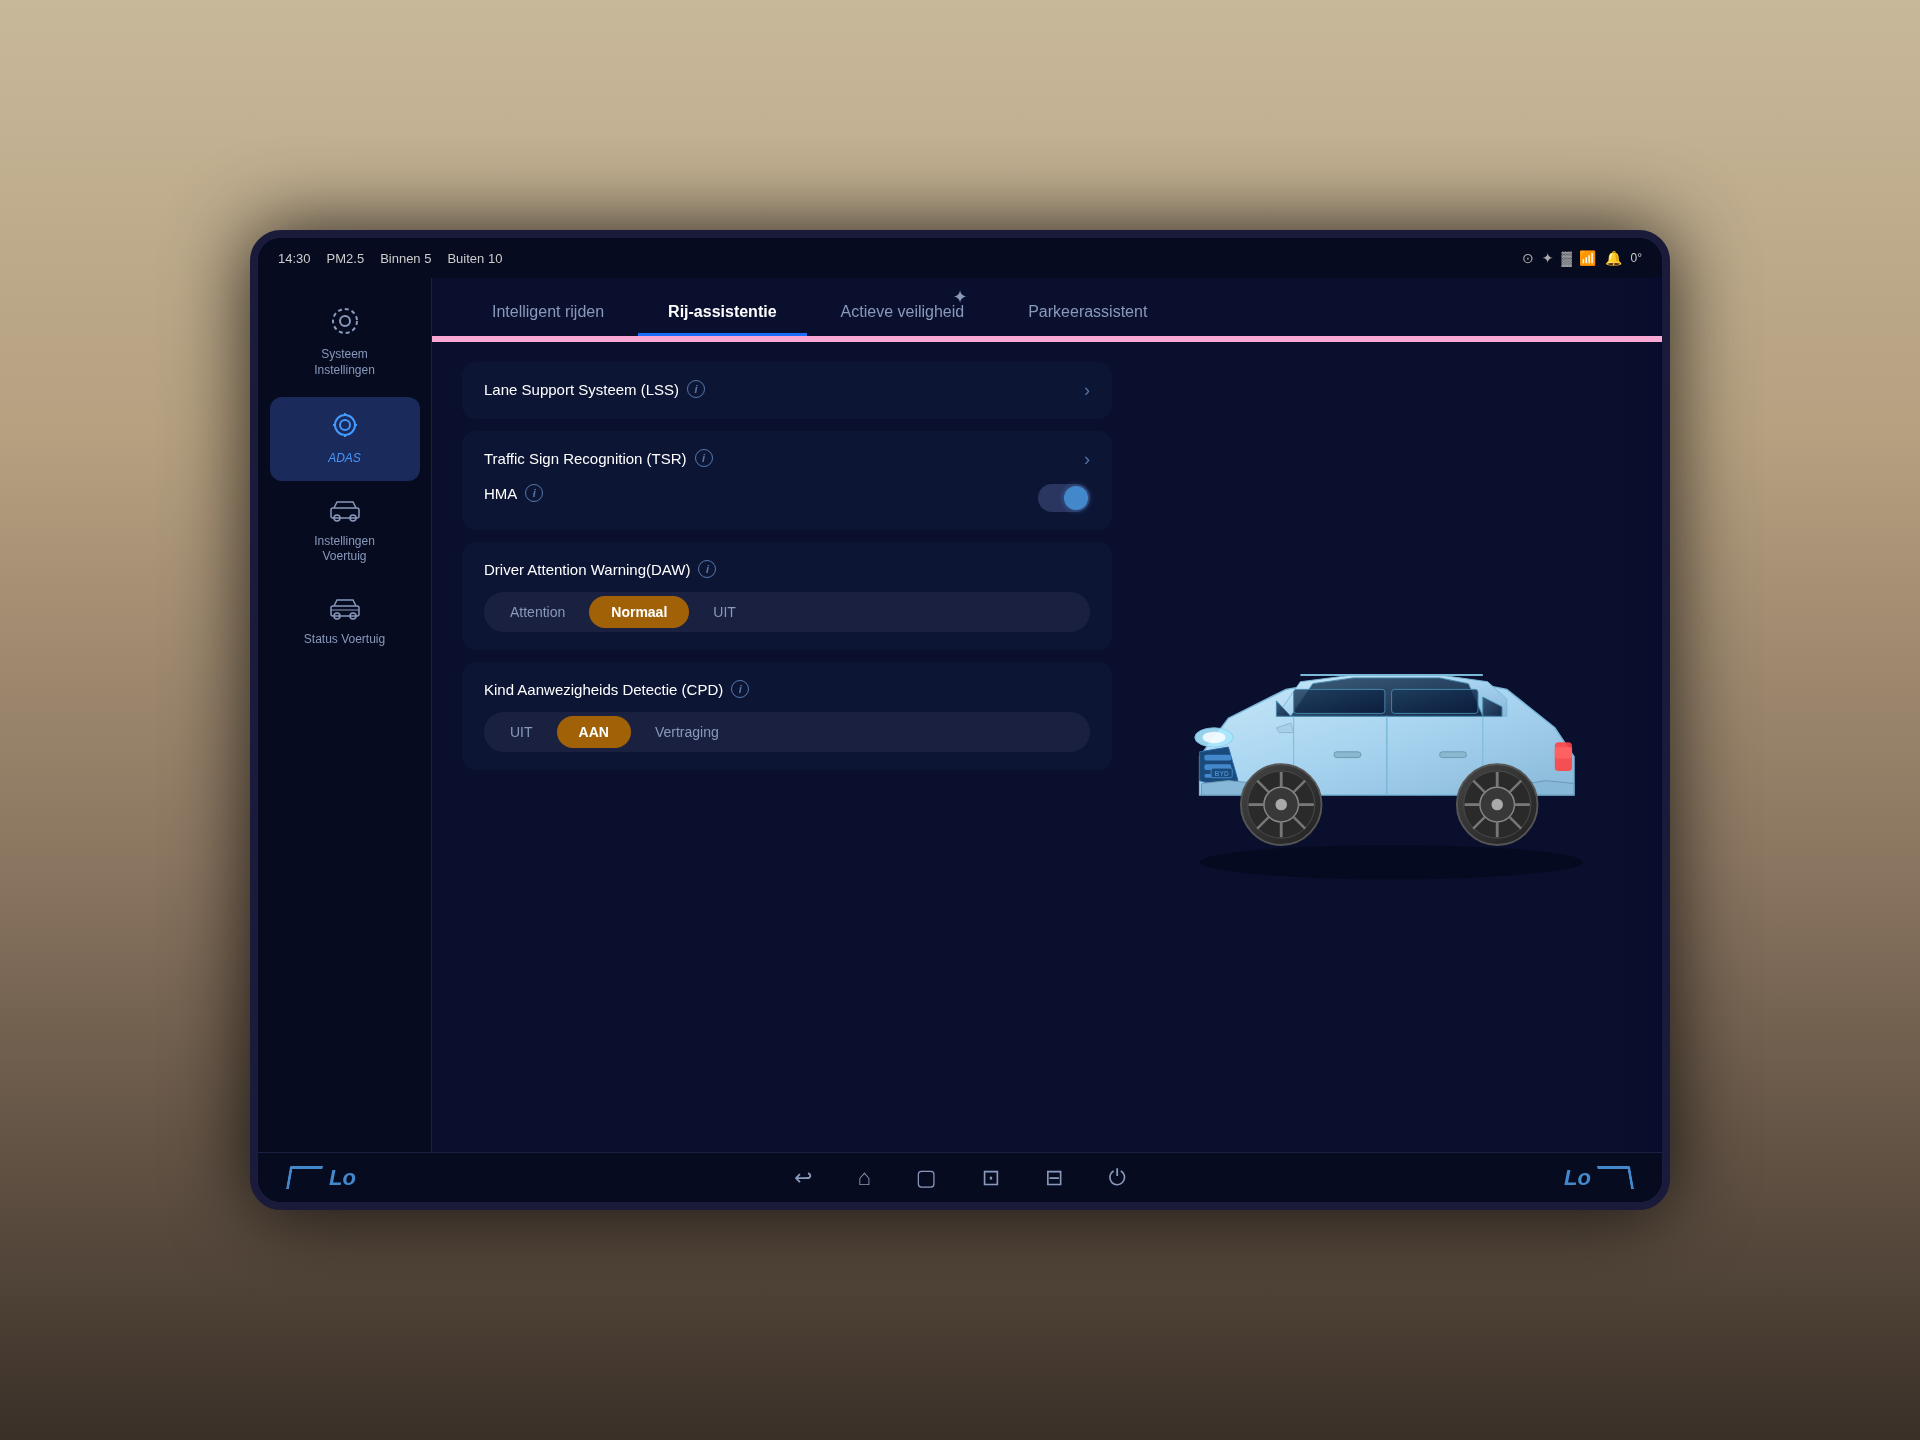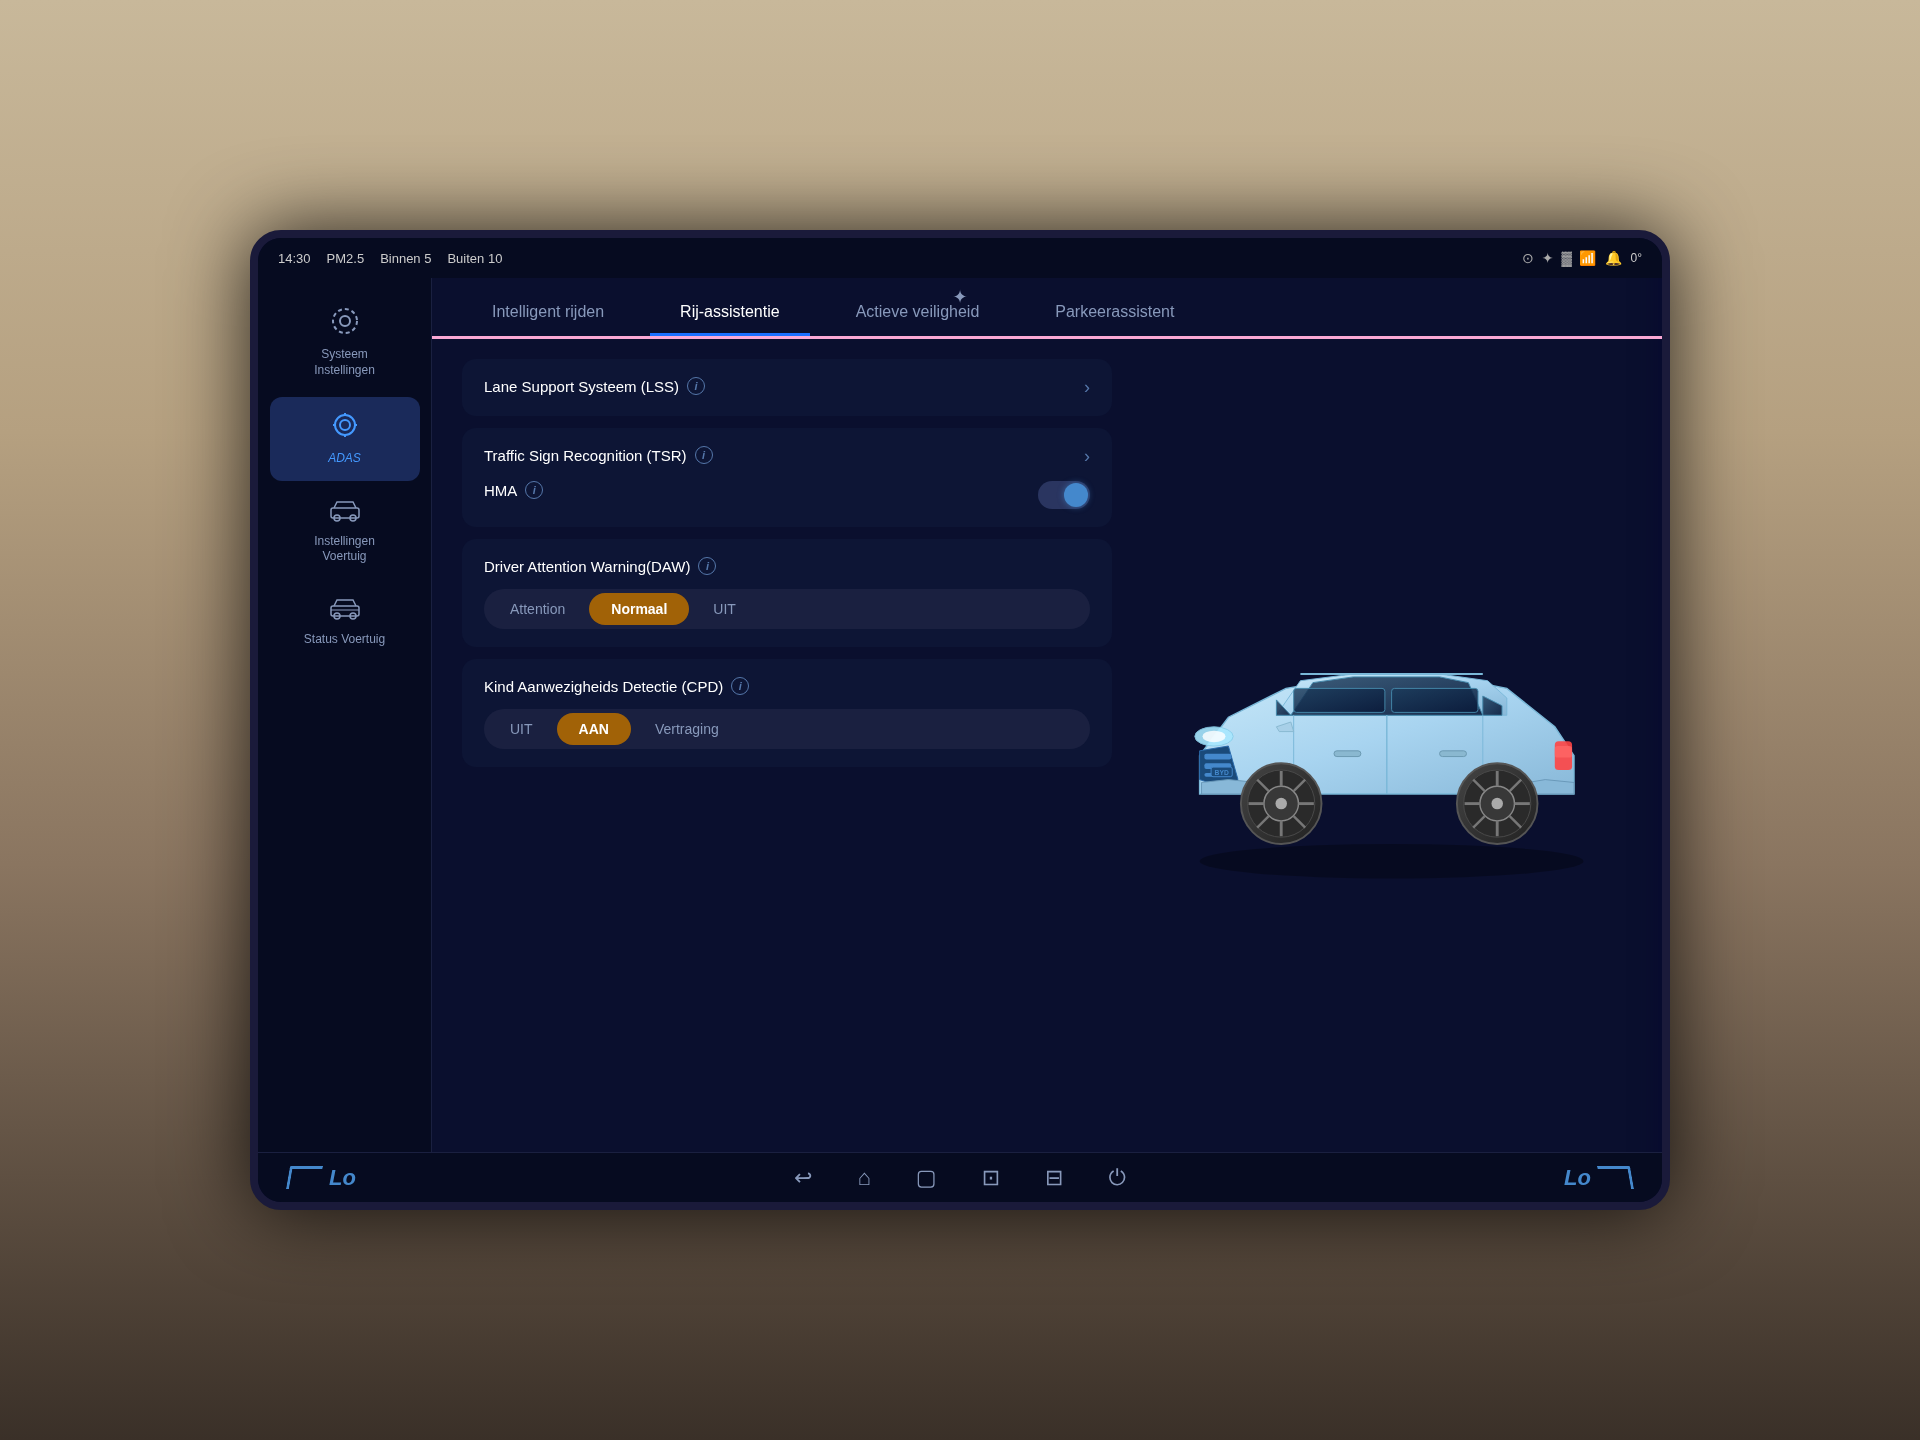--- a/index.html
+++ b/index.html
@@ -118,38 +118,38 @@
     .content-area {
       flex: 1;
       display: flex;
       flex-direction: column;
       padding: 0;
     }
 
     
     .tabs {
       display: flex;
-      gap: 16px;
+      gap: 4px;
       padding: 15px 30px 0 30px;
-      border-bottom: 3px solid #f9a8d4;
+      border-bottom: 6px solid #f9a8d4;
     }
 
     .tab {
       padding: 10px 30px 12px 30px;
       color: #8899bb;
       font-size: 16px;
       cursor: pointer;
       border-bottom: 3px solid transparent;
       white-space: nowrap;
     }
 
     .tab.active {
       color: #fff;
       border-bottom: 3px solid #1a6fff;
-      font-weight: normal;
+      font-weight: bold;
     }
 
     
     .settings-content {
       display: flex;
       flex: 1;
       padding: 20px 30px;
       gap: 20px;
     }
 

